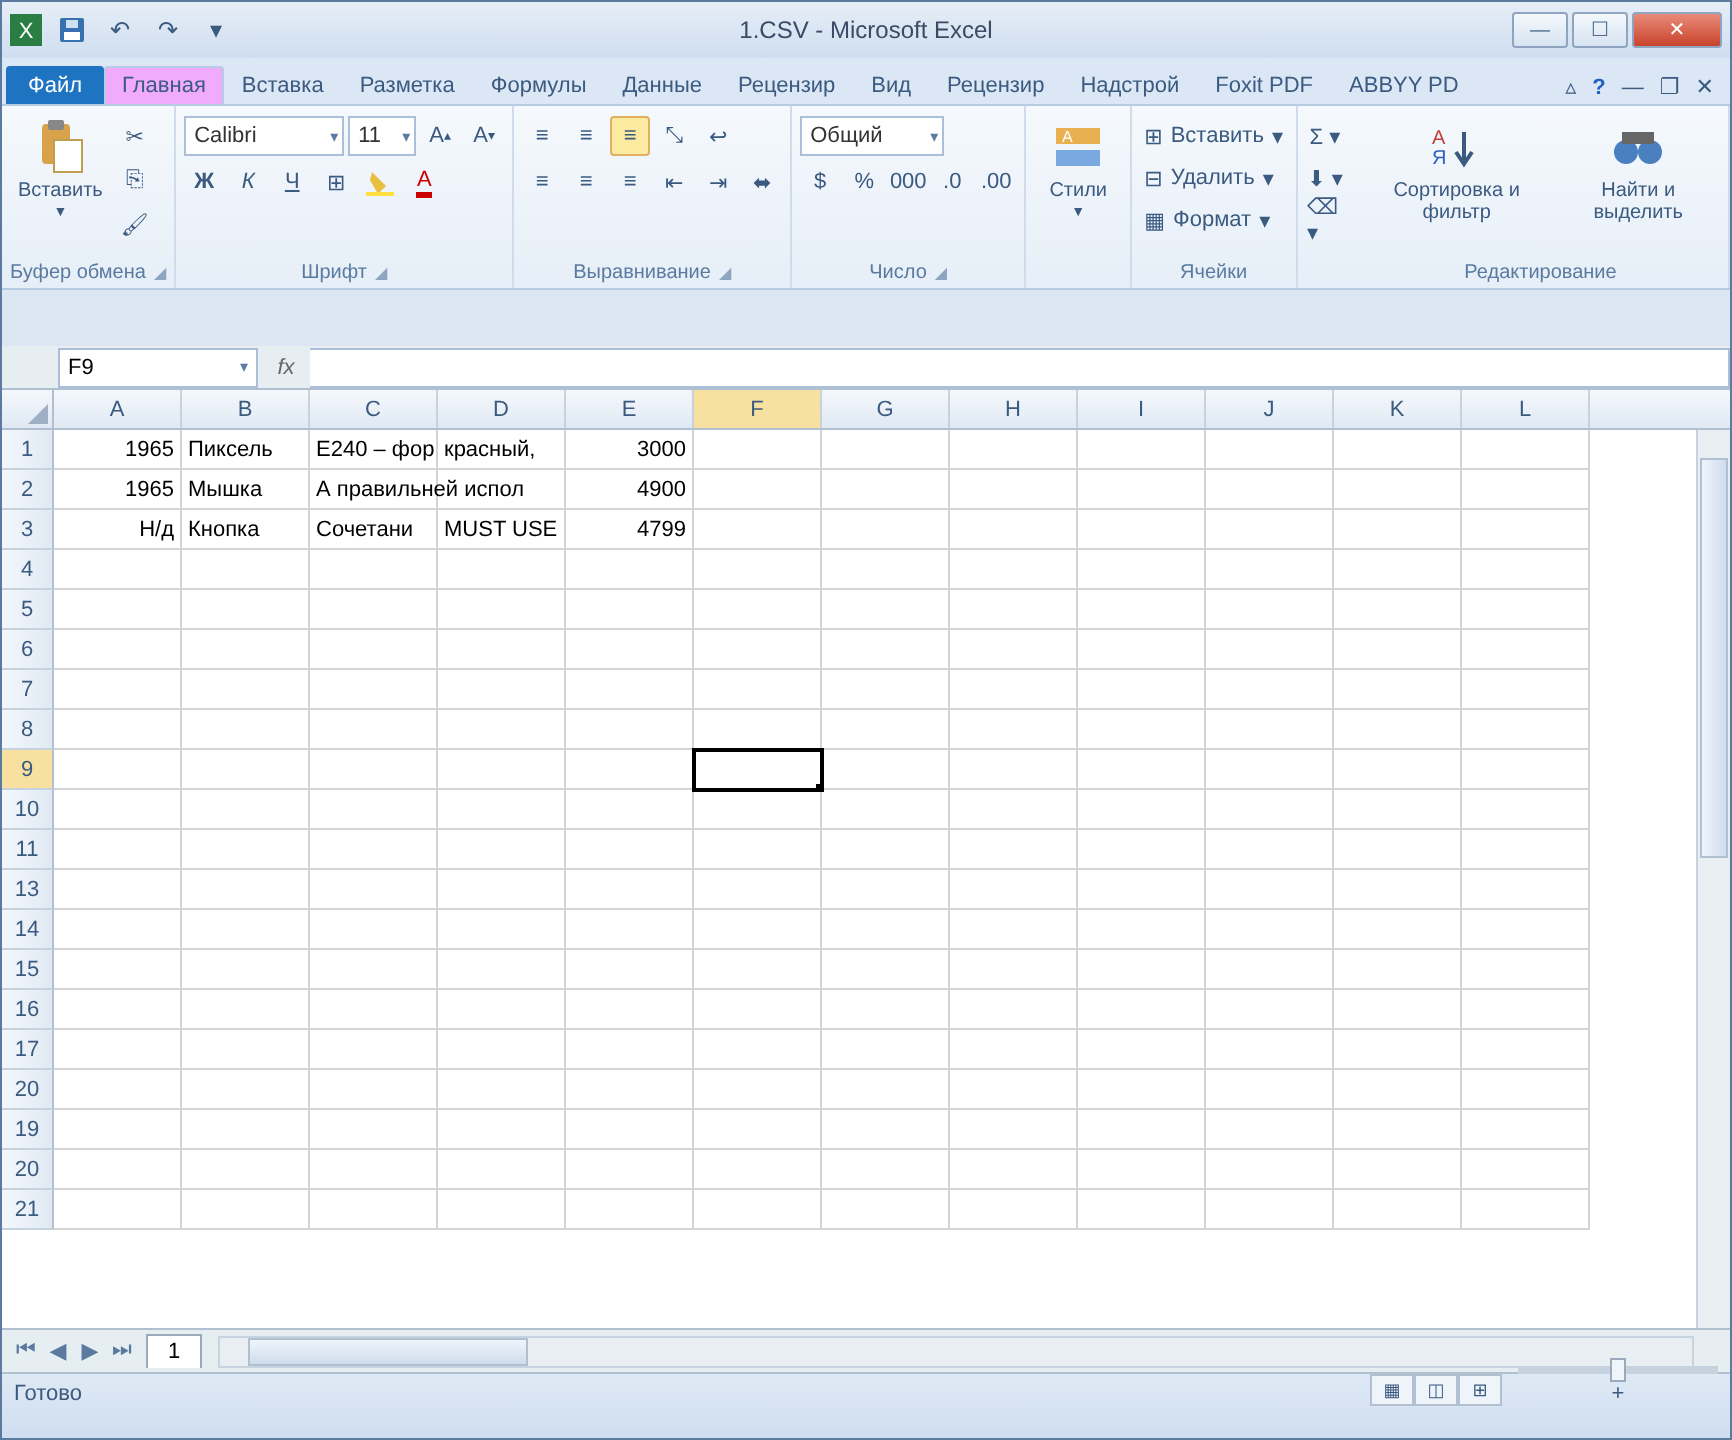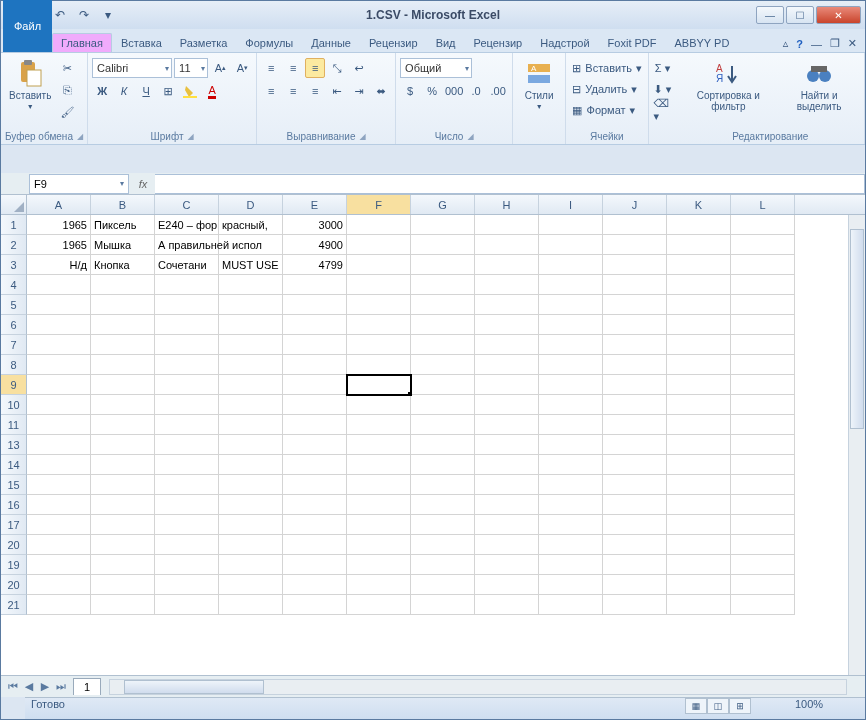--- a/index.html
+++ b/index.html
@@ -4,29 +4,29 @@
 <style>
 * { box-sizing: border-box; margin: 0; padding: 0; font-family: "Segoe UI", Tahoma, sans-serif; }
 body { background: #fff; width: 866px; height: 720px; overflow: hidden; position: relative; }
 
 
 .window { width: 866px; height: 720px; border: 1px solid #5a7aa0; background: #dce6f2; display: flex; flex-direction: column; }
 .titlebar { height: 28px; background: linear-gradient(#e6eef7,#cfdef0); display: flex; align-items: center; padding: 0 4px; position: relative; }
 .titlebar .sysicon { width: 16px; height: 16px; margin-right: 4px; }
 .qat { display: flex; gap: 2px; align-items: center; }
 .qat .qbtn { width: 22px; height: 22px; display: flex; align-items: center; justify-content: center; border-radius: 2px; font-size: 12px; color: #3b5a80; }
-.title { position: absolute; left: 50%; transform: translateX(-50%); font-size: 12px; color: #3b4b66; font-weight: bold; }
+.title { position: absolute; left: 50%; transform: translateX(-50%); font-size: 12px; color: #3b4b66; }
 .winbtns { margin-left: auto; display: flex; gap: 0; }
 .winbtn { width: 28px; height: 18px; border: 1px solid #8ea4c0; background: linear-gradient(#f4f8fc,#d7e4f2); display: flex; align-items: center; justify-content: center; font-size: 10px; color: #4a6a90; border-radius: 2px; margin-left: 2px; }
 .winbtn.close { background: linear-gradient(#e98a7a,#c9442c); color: #fff; width: 45px; }
 
 
 .tabs { height: 24px; background: #dbe7f4; display: flex; align-items: flex-end; padding-left: 2px; border-bottom: 1px solid #b7cce2; }
 .tab { padding: 3px 8px; font-size: 11px; color: #3b5a80; border: 1px solid transparent; border-bottom: none; background: transparent; position: relative; }
-.tab.file { background: #1e74c0; color: #fff; border-radius: 2px 2px 0 0; padding: 20px 10px; }
+.tab.file { background: #1e74c0; color: #fff; border-radius: 2px 2px 0 0; padding: 3px 10px; }
 .tab.active { background: #f0abfc; border-color: #b7cce2; border-radius: 2px 2px 0 0; }
 .tabs .right { margin-left: auto; display: flex; gap: 4px; padding-right: 6px; font-size: 11px; color: #3b5a80; align-items: center;}
 .tabs .right span { padding: 2px; }
 
 
 .ribbon { height: 92px; background: linear-gradient(#f5f9fd,#e6eef7); border-bottom: 1px solid #b7cce2; display: flex; }
 .group { border-right: 1px solid #cfdceb; padding: 3px 4px 0 4px; display: flex; flex-direction: column; justify-content: space-between; }
 .group-label { font-size: 10px; color: #5a7aa0; text-align: center; padding: 2px 0; display: flex; justify-content: center; align-items: center; gap: 4px; }
 .group-label .dlg { font-size: 8px; color: #8ea4c0; }
 .group-body { flex: 1; display: flex; align-items: flex-start; gap: 2px; padding: 2px 0; }
@@ -65,21 +65,21 @@
 
 
 .sheettabs { height: 22px; background: #e6eef2; border-top: 1px solid #b0c0d0; display: flex; align-items: center; font-size: 11px; }
 .sheettabs .nav { display: flex; gap: 0; padding: 0 4px; }
 .sheettabs .nav span { width: 16px; text-align: center; color: #5a7aa0; }
 .sheettab { padding: 2px 10px; background: #fff; border: 1px solid #9ab; border-bottom: none; font-size: 11px; }
 .hscroll { flex: 1; height: 16px; margin: 0 18px 0 8px; background: #e9eef2; border: 1px solid #c6d2de; position: relative; }
 .hscroll .thumb { position: absolute; left: 14px; top: 0; bottom: 0; width: 140px; background: linear-gradient(#eef4fa,#d0dced); border: 1px solid #b0c0d0; }
 
 
-.statusbar { height: 22px; background: linear-gradient(#dfe9f5,#cfdef0); border-top: 1px solid #b0c0d0; display: flex; align-items: flex-start; font-size: 11px; color: #3b5a80; padding: 0 6px; gap: 8px; margin-left: 24px; }
+.statusbar { height: 22px; background: linear-gradient(#dfe9f5,#cfdef0); border-top: 1px solid #b0c0d0; display: flex; align-items: flex-end; font-size: 11px; color: #3b5a80; padding: 16px 6px; gap: 8px; }
 .statusbar .spacer { flex: 1; }
 .viewbtns { display: flex; gap: 0; }
 .viewbtn { width: 22px; height: 16px; border: 1px solid #b0c0d0; background: #eef4fa; display: flex; align-items: center; justify-content: center; font-size: 9px; }
 .zoom { display: flex; align-items: center; gap: 4px; flex-direction: column; }
 .zslider { width: 100px; height: 4px; background: #c6d2de; position: relative; }
 .zslider .zt { position: absolute; left: 50%; top: -4px; width: 8px; height: 12px; background: #eef4fa; border: 1px solid #9ab; transform: translateX(-50%); }
 
 svg { display: block; }
 </style>
 </head>

